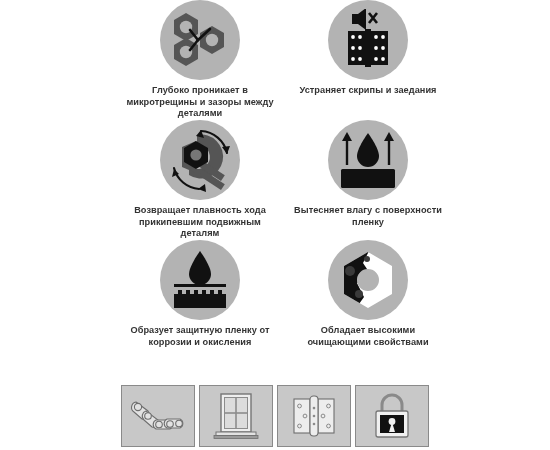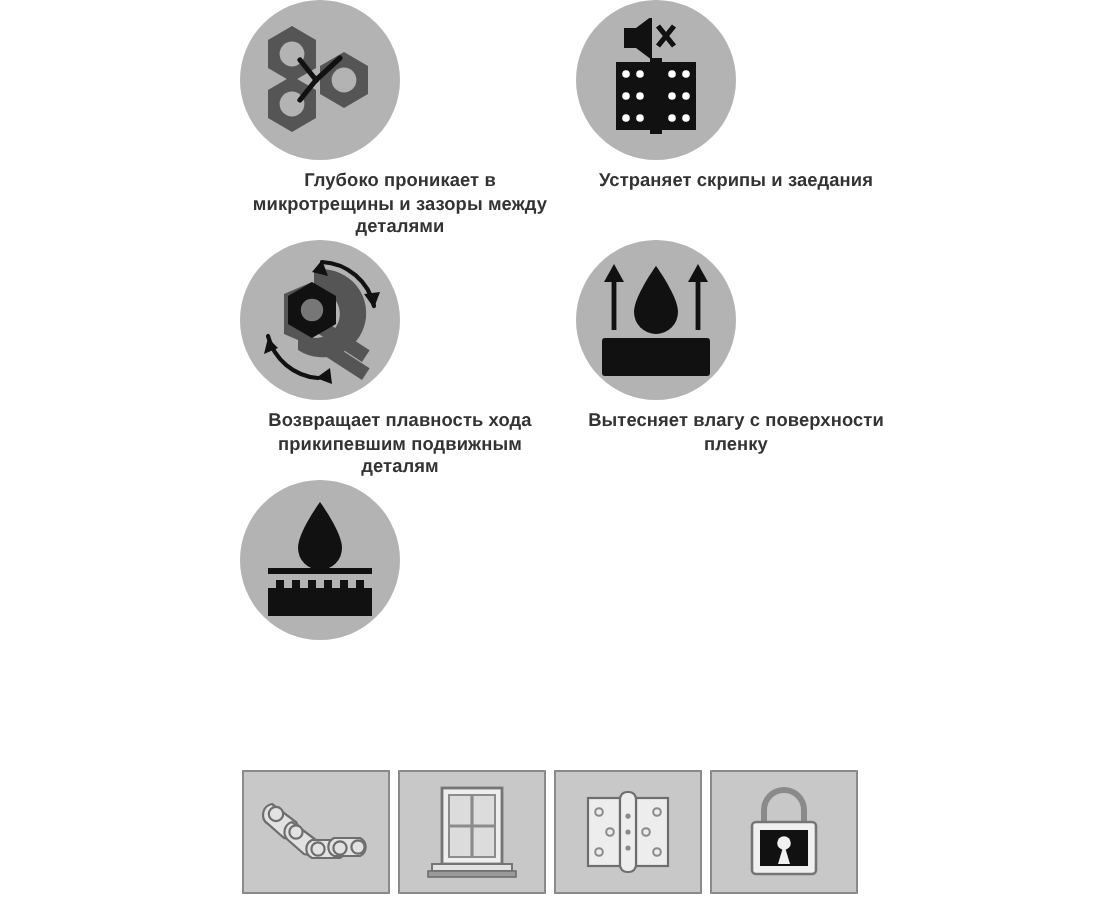--- a/index.html
+++ b/index.html
@@ -24,20 +24,21 @@
     height: 368px;
     display: grid;
     grid-template-columns: 1fr 1fr;
     grid-template-rows: 120px 120px 120px;
     column-gap: 8px;
     row-gap: 0px;
   }
   .benefit-cell {
     display: flex;
     flex-direction: column;
+    align-items: center;
     justify-content: flex-start;
   }
   .icon-circle {
     width: 80px;
     height: 80px;
     border-radius: 50%;
     background: #b3b3b3;
     position: relative;
     flex: 0 0 auto;
     display: flex;
@@ -196,22 +197,44 @@
           <path d="M3,44 L3,58 L55,58 L55,44
                    L51,44 L51,40 L47,40 L47,44
                    L43,44 L43,40 L39,40 L39,44
                    L35,44 L35,40 L31,40 L31,44
                    L27,44 L27,40 L23,40 L23,44
                    L19,44 L19,40 L15,40 L15,44
                    L11,44 L11,40 L7,40 L7,44 Z" fill="#111111"></path>
         </svg>
       </span>
     </div>
-  </div>
-
+    <div class="benefit-caption">Образует защитную пленку от коррозии и окисления</div>
+  </div>
+
+  <div class="benefit-cell">
+    <div class="icon-circle">
+      <span>
+        <svg width="62" height="62" viewBox="0 0 62 62">
+          <defs>
+            <clipPath id="nutClip">
+              <path d="M31,3 L55,17 L55,45 L31,59 L7,45 L7,17 Z M31,20 A11,11 0 1,0 31,42 A11,11 0 1,0 31,20 Z"></path>
+            </clipPath>
+          </defs>
+          <g clip-path="url(#nutClip)">
+            <rect x="0" y="0" width="62" height="62" fill="#ffffff"></rect>
+            <path d="M0,0 L33,0 L26,14 L34,26 L20,34 L27,48 L17,62 L0,62 Z" fill="#111111"></path>
+            <circle cx="13" cy="22" r="5" fill="#3a3a3a"></circle>
+            <circle cx="22" cy="45" r="4" fill="#3a3a3a"></circle>
+            <circle cx="30" cy="10" r="3" fill="#3a3a3a"></circle>
+          </g>
+        </svg>
+      </span>
+    </div>
+    <div class="benefit-caption">Обладает высокими очищающими свойствами</div>
+  </div>
 
 </div>
 
 <div class="app-strip">
 
   <div class="app-box">
     <span>
       <svg width="56" height="36" viewBox="0 0 56 36">
         <g fill="#e2e2e2" stroke="#6e6e6e" stroke-width="1.1">
           <path d="M6,4 L18,13 A5.2,5.2 0 0,1 12,21 L4,14 A5.5,5.5 0 0,1 6,4 Z"></path>

